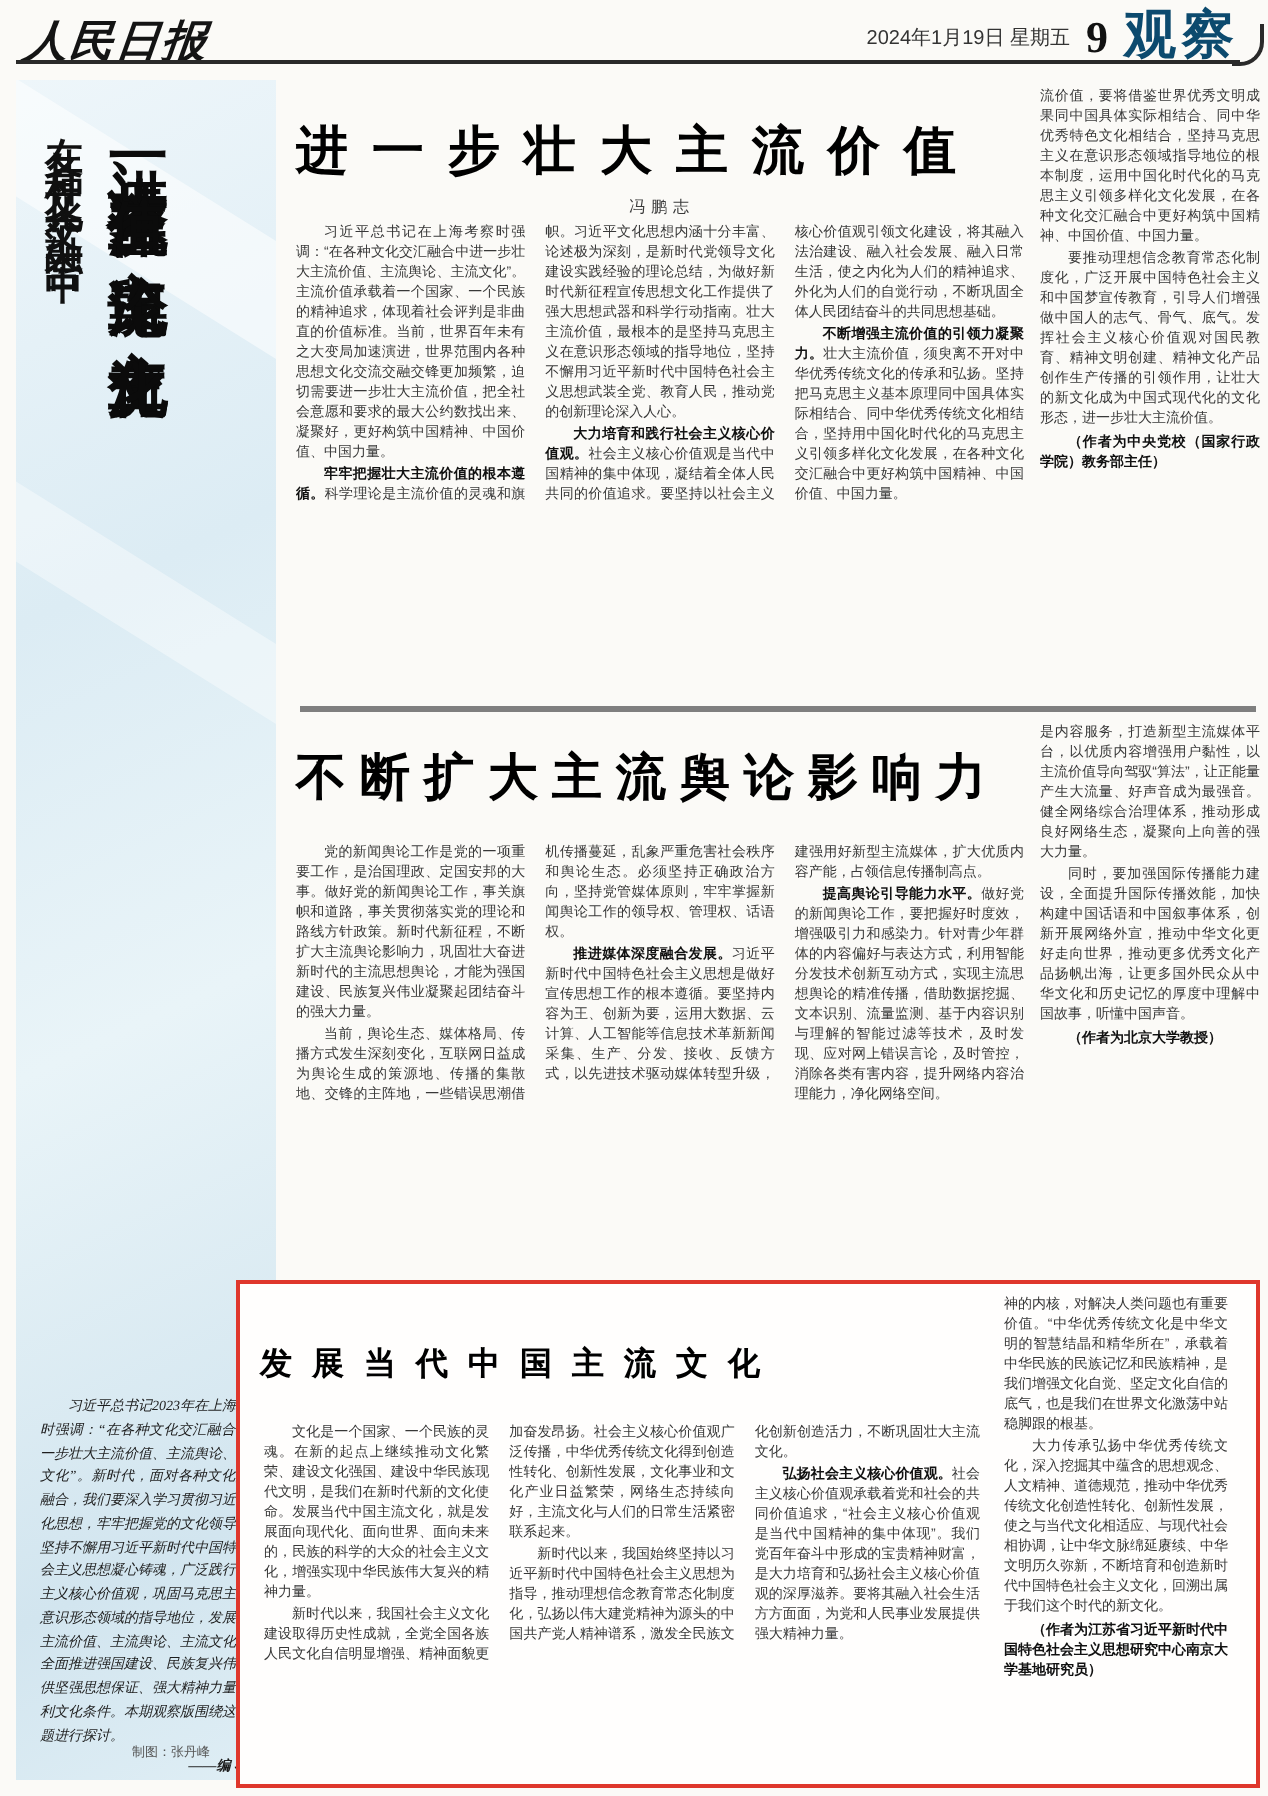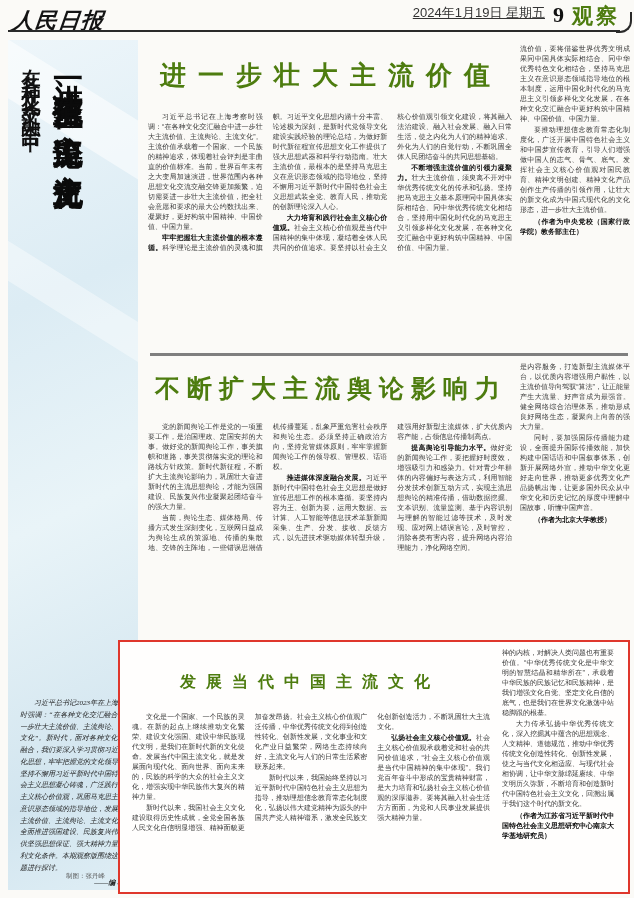--- a/index.html
+++ b/index.html
@@ -10,23 +10,23 @@
   }
   
   .masthead{position:absolute;left:8px;top:4px;width:618px;height:28px;}
   .logo{
     position:absolute;left:4px;top:2px;
     font-family:"Liberation Serif","DejaVu Serif",serif;
     font-weight:900;font-style:italic;font-size:22px;letter-spacing:1px;
     transform:skewX(-6deg);color:#141414;white-space:nowrap;
   }
   .head-right{position:absolute;right:6px;top:0;display:flex;align-items:flex-end;gap:8px;}
-  .head-date{font-size:13px;color:#333;padding-bottom:4px;white-space:nowrap;text-decoration:underline;}
+  .head-date{font-size:10px;color:#333;padding-bottom:4px;white-space:nowrap;}
   .page-num{font-size:22px;font-weight:700;color:#111;font-family:"Liberation Serif","DejaVu Serif",serif;line-height:1;}
-  .section-name{font-size:21px;font-weight:900;color:#4d7c0f;letter-spacing:3px;line-height:1;}
+  .section-name{font-size:26px;font-weight:900;color:#0c4a6e;letter-spacing:3px;line-height:1;}
   .head-rule{position:absolute;left:8px;top:30px;width:612px;height:2px;background:#2a2a2a;}
   .head-curve{position:absolute;right:2px;top:12px;width:14px;height:19px;
     border-right:2px solid #2a2a2a;border-bottom:2px solid #2a2a2a;border-bottom-right-radius:12px;}
   
   .sidebar{
     position:absolute;left:8px;top:40px;width:130px;height:850px;
     background:linear-gradient(155deg,#eef6fa 0%,#dcecf4 30%,#e9f4f8 55%,#d2e5ef 85%,#dfeef5 100%);
     overflow:hidden;
   }
   .sidebar:before{content:"";position:absolute;left:-40px;top:60px;width:260px;height:50px;
@@ -46,21 +46,21 @@
   .editor-note{
     position:absolute;left:12px;top:658px;width:112px;z-index:2;
     font-family:"Liberation Serif","DejaVu Serif",serif;font-style:italic;
     font-size:7px;line-height:1.68;color:#1d1d1d;text-align:justify;text-indent:2em;
   }
   .note-sign{margin-top:4px;text-align:right;text-indent:0;font-weight:700;font-style:italic;
     font-family:"Liberation Serif","DejaVu Serif",serif;font-size:7px;padding-right:8px;}
   .credit{position:absolute;left:58px;top:832px;font-size:6.5px;color:#555;z-index:2;}
   
   .article{position:absolute;}
-  .a-title{text-align:center;font-weight:900;color:#4d7c0f;white-space:nowrap;}
+  .a-title{font-weight:900;color:#000000;white-space:nowrap;}
   .a-byline{text-align:center;font-size:8px;color:#3a3a3a;letter-spacing:3px;margin-top:5px;}
   .cols{column-gap:10px;overflow:hidden;text-align:justify;}
   .cols{column-count:3;}
   .para{font-size:7px;line-height:10px;color:#383838;margin:0 0 1px 0;text-indent:2em;}
   .para b{color:#111;}
   .para.cont{text-indent:0;}
   .sidecol{position:absolute;overflow:hidden;text-align:justify;}
   .attr{font-size:7px;line-height:10px;font-weight:700;color:#111;margin:2px 0 0 0;text-align:justify;text-indent:2em;}
   
   #art0{left:148px;top:40px;width:482px;height:312px;}
@@ -105,20 +105,21 @@
   <div class="v-headline">进一步壮大主流价值、主流舆论、主流文化</div>
   <div class="editor-note">
     <span>习近平总书记2023年在上海考察时强调：“在各种文化交汇融合中进一步壮大主流价值、主流舆论、主流文化”。新时代，面对各种文化交汇融合，我们要深入学习贯彻习近平文化思想，牢牢把握党的文化领导权，坚持不懈用习近平新时代中国特色社会主义思想凝心铸魂，广泛践行社会主义核心价值观，巩固马克思主义在意识形态领域的指导地位，发展壮大主流价值、主流舆论、主流文化，为全面推进强国建设、民族复兴伟业提供坚强思想保证、强大精神力量、有利文化条件。本期观察版围绕这一主题进行探讨。</span>
     <div class="note-sign">——编  者</div>
   </div>
   <div class="credit">制图：张丹峰</div>
 </div>
 
 <div class="article" id="art0">
   <div class="a-title">进一步壮大主流价值</div>
+  <div class="a-byline">冯鹏志</div>
   <div class="cols">
       <p class="para">习近平总书记在上海考察时强调：“在各种文化交汇融合中进一步壮大主流价值、主流舆论、主流文化”。主流价值承载着一个国家、一个民族的精神追求，体现着社会评判是非曲直的价值标准。当前，世界百年未有之大变局加速演进，世界范围内各种思想文化交流交融交锋更加频繁，迫切需要进一步壮大主流价值，把全社会意愿和要求的最大公约数找出来、凝聚好，更好构筑中国精神、中国价值、中国力量。</p>
       <p class="para"><b>牢牢把握壮大主流价值的根本遵循。</b>科学理论是主流价值的灵魂和旗帜。习近平文化思想内涵十分丰富、论述极为深刻，是新时代党领导文化建设实践经验的理论总结，为做好新时代新征程宣传思想文化工作提供了强大思想武器和科学行动指南。壮大主流价值，最根本的是坚持马克思主义在意识形态领域的指导地位，坚持不懈用习近平新时代中国特色社会主义思想武装全党、教育人民，推动党的创新理论深入人心。</p>
       <p class="para"><b>大力培育和践行社会主义核心价值观。</b>社会主义核心价值观是当代中国精神的集中体现，凝结着全体人民共同的价值追求。要坚持以社会主义核心价值观引领文化建设，将其融入法治建设、融入社会发展、融入日常生活，使之内化为人们的精神追求、外化为人们的自觉行动，不断巩固全体人民团结奋斗的共同思想基础。</p>
       <p class="para"><b>不断增强主流价值的引领力凝聚力。</b>壮大主流价值，须臾离不开对中华优秀传统文化的传承和弘扬。坚持把马克思主义基本原理同中国具体实际相结合、同中华优秀传统文化相结合，坚持用中国化时代化的马克思主义引领多样化文化发展，在各种文化交汇融合中更好构筑中国精神、中国价值、中国力量。</p>
     </div>
   <div class="sidecol">
       <p class="para cont">流价值，要将借鉴世界优秀文明成果同中国具体实际相结合、同中华优秀特色文化相结合，坚持马克思主义在意识形态领域指导地位的根本制度，运用中国化时代化的马克思主义引领多样化文化发展，在各种文化交汇融合中更好构筑中国精神、中国价值、中国力量。</p>
       <p class="para">要推动理想信念教育常态化制度化，广泛开展中国特色社会主义和中国梦宣传教育，引导人们增强做中国人的志气、骨气、底气。发挥社会主义核心价值观对国民教育、精神文明创建、精神文化产品创作生产传播的引领作用，让壮大的新文化成为中国式现代化的文化形态，进一步壮大主流价值。</p>
       <p class="attr">（作者为中央党校（国家行政学院）教务部主任）</p>

